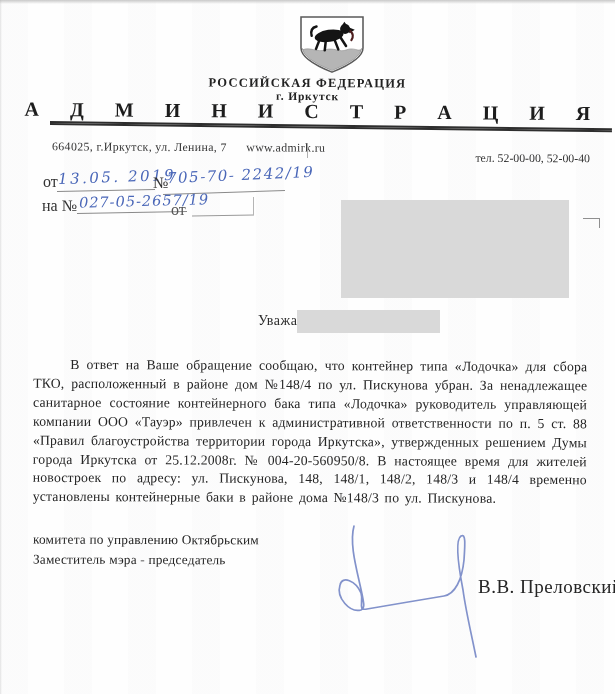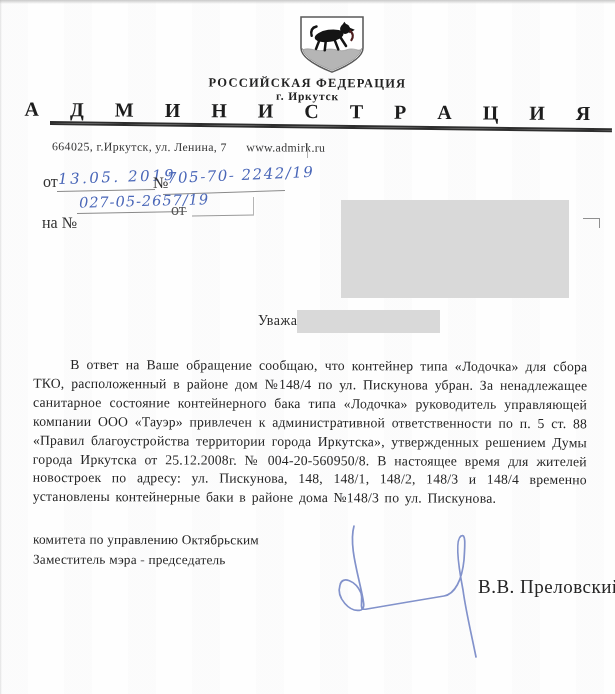--- a/index.html
+++ b/index.html
@@ -122,29 +122,30 @@
   <div class="country abs">РОССИЙСКАЯ ФЕДЕРАЦИЯ</div>
   <div class="city abs">г. Иркутск</div>
   <div class="org-title abs">А Д М И Н И С Т Р А Ц И Я</div>
   <div class="header-rule abs"></div>
 
   <div class="address-line abs">
     <span>664025,  г.Иркутск, ул. Ленина, 7</span>
     <span class="site">www.admirk.ru</span>
   </div>
   <div class="fold-tick abs"></div>
+  <div class="phone abs">тел. 52-00-00, 52-00-40</div>
 
   <span class="ref-label abs" style="left:43px; top:173px;">от</span>
   <span class="hand hand-1 abs">13.05. 2019</span>
   <div class="fill-line line-1 abs"></div>
   <span class="ref-label abs" style="left:153px; top:174px;">№</span>
   <span class="hand hand-2 abs">705-70- 2242/19</span>
   <div class="fill-line line-2 abs"></div>
 
-  <span class="ref-label abs" style="left:42px; top:214px;">на №</span>
+  <span class="ref-label abs" style="left:42px; top:197px;">на №</span>
   <span class="hand hand-3 abs">027-05-2657/19</span>
   <div class="fill-line line-3 abs"></div>
   <span class="ref-label abs" style="left:171px; top:201px; color:#555;">от</span>
   <div class="fill-line line-4 abs"></div>
   <div class="line-4-tick abs"></div>
 
   <div class="redaction redaction-recipient abs"></div>
   <div class="corner-mark abs"></div>
 
   <span class="salutation abs">Уважаемая</span>

